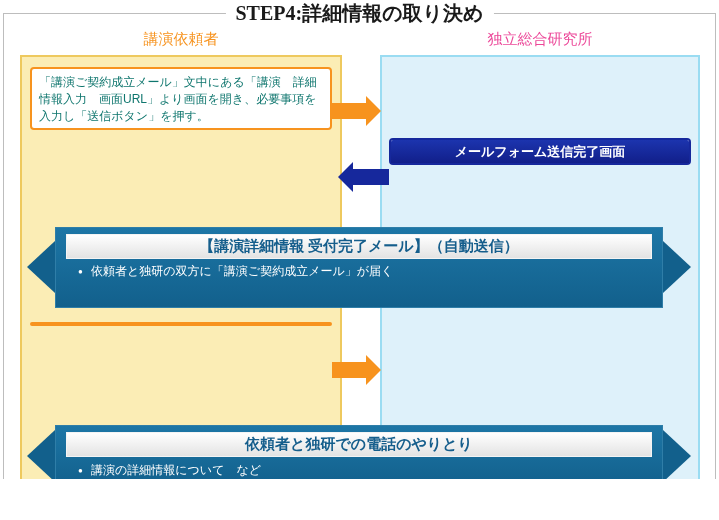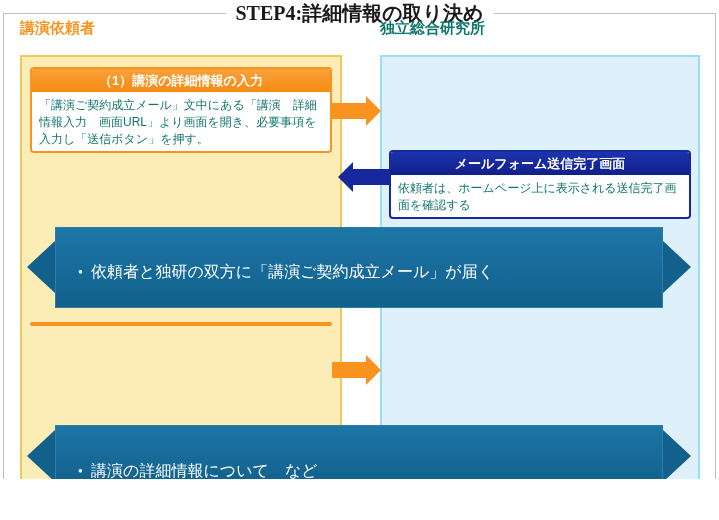--- a/index.html
+++ b/index.html
@@ -15,41 +15,41 @@
     border:1px solid #bdbdbd;
   }
   .page-title {
     position:absolute; top:0; left:50%; transform:translateX(-50%);
     background:#fff; padding:0 10px; white-space:nowrap;
     font-family:"Liberation Serif","DejaVu Serif",serif;
     font-size:20px; font-weight:bold; color:#1a1a1a; line-height:26px;
   }
   
   .col-header {
-    position:absolute; top:18px; height:20px; text-align:left;
-    font-size:15px; font-weight:bold; line-height:20px;
+    position:absolute; top:29px; height:20px; text-align:center;
+    font-size:15px; font-weight:normal; line-height:20px;
   }
   .col-header.left  { left:20px;  width:322px; color:#f7931e; }
-  .col-header.right { left:380px; width:320px; color:#0f766e; }
+  .col-header.right { left:380px; width:320px; color:#ec4899; }
   
   .panel { position:absolute; top:55px; height:444px; }
   .panel.yellow { left:20px;  width:322px; background:#fbedb5; border:2px solid #eec95e; }
   .panel.blue   { left:380px; width:320px; background:#def1fa; border:2px solid #9adcf2; }
   
   .pbox { position:absolute; background:#fff; border-radius:4px; }
   .pbox .pbox-head {
     color:#fff; font-weight:bold; font-size:13px; text-align:center;
     padding:4px 2px; border-radius:2px 2px 0 0; line-height:15px;
   }
   .pbox .pbox-body {
     font-size:12px; line-height:1.42; color:#0f766e; padding:5px 7px 3px 7px;
   }
   .pbox.orange { border:2px solid #f7931e; left:30px; width:302px; }
   .pbox.orange .pbox-head { background:linear-gradient(#f9a13a,#f68b12); }
-  .pbox.navy { border:2px solid #16289c; left:389px; width:302px;margin-top:12px; }
+  .pbox.navy { border:2px solid #16289c; left:389px; width:302px; }
   .pbox.navy .pbox-head { background:linear-gradient(#1c34ae,#111f8a); }
   #box-step1 { top:67px; }
   #box-mailform { top:138px; }
   #box-step2 { top:322px; }
   
   .arrow { position:absolute; }
   .arrow .shaft { position:absolute; height:16px; }
   .arrow .head  { position:absolute; width:0; height:0; }
   
   .arrow.o1 .shaft, .arrow.o2 .shaft { left:0; top:7px; width:34px; background:#f7931e; }
@@ -79,21 +79,21 @@
     background:linear-gradient(#ffffff,#e3e3e3);
     border:1px solid #f4f4f4; text-align:center;
     font-family:"Liberation Serif","DejaVu Serif",serif;
     font-size:15px; font-weight:bold; color:#155e8c; line-height:23px;
     white-space:nowrap; overflow:hidden;
   }
   .banner ul { position:absolute; left:22px; right:10px; list-style:none; }
   #banner-auto ul { top:35px; }
   #banner-phone ul { top:36px; }
   .banner li {
-    color:#fff; font-size:16px; line-height:17px; padding-left:13px; position:relative;
+    color:#fff; font-size:12px; line-height:17px; padding-left:13px; position:relative;
     white-space:nowrap;
   }
   .banner li::before {
     content:"●"; position:absolute; left:0; top:0; font-size:8px; color:#fff;
   }
   
   .big-head { position:absolute; width:0; height:0; }
   .big-head.left  { border-top:26px solid transparent; border-bottom:26px solid transparent;
                     border-right:28px solid #12608c; }
   .big-head.right { border-top:26px solid transparent; border-bottom:26px solid transparent;
@@ -111,56 +111,56 @@
   <div class="frame"></div>
   <div class="page-title">STEP4:詳細情報の取り決め</div>
 
   <div class="col-header left">講演依頼者</div>
   <div class="col-header right">独立総合研究所</div>
 
   <div class="panel yellow"></div>
   <div class="panel blue"></div>
 
   <div class="pbox orange" id="box-step1">
-    <div class="pbox-head">（1）講演の詳細情報の入力</div>
     <div class="pbox-body">「講演ご契約成立メール」文中にある「講演　詳細情報入力　画面URL」より画面を開き、必要事項を入力し「送信ボタン」を押す。</div>
   </div>
 
   <div class="arrow o1">
     <div class="shaft"></div>
     <div class="head"></div>
   </div>
 
   <div class="pbox navy" id="box-mailform">
     <div class="pbox-head">メールフォーム送信完了画面</div>
-    <div class="pbox-body">依頼者は、ホームページ上に表示される送信完了画面を確認する</div>
   </div>
 
   <div class="arrow n1">
     <div class="shaft"></div>
     <div class="head"></div>
   </div>
 
   <div class="big-head left" id="banner-auto-head-left"></div>
   <div class="big-head right" id="banner-auto-head-right"></div>
   <div class="banner" id="banner-auto">
+    <div class="banner-title">【講演詳細情報 受付完了メール】（自動送信）</div>
     <ul>
       <li>依頼者と独研の双方に「講演ご契約成立メール」が届く</li>
     </ul>
   </div>
 
   <div class="pbox orange" id="box-step2">
   </div>
 
   <div class="arrow o2">
     <div class="shaft"></div>
     <div class="head"></div>
   </div>
 
   <div class="big-head left" id="banner-phone-head-left"></div>
   <div class="big-head right" id="banner-phone-head-right"></div>
   <div class="banner" id="banner-phone">
+    <div class="banner-title">依頼者と独研での電話のやりとり</div>
     <ul>
       <li>講演の詳細情報について　など</li>
     </ul>
   </div>
 
 </div>
 
 </body></html>

